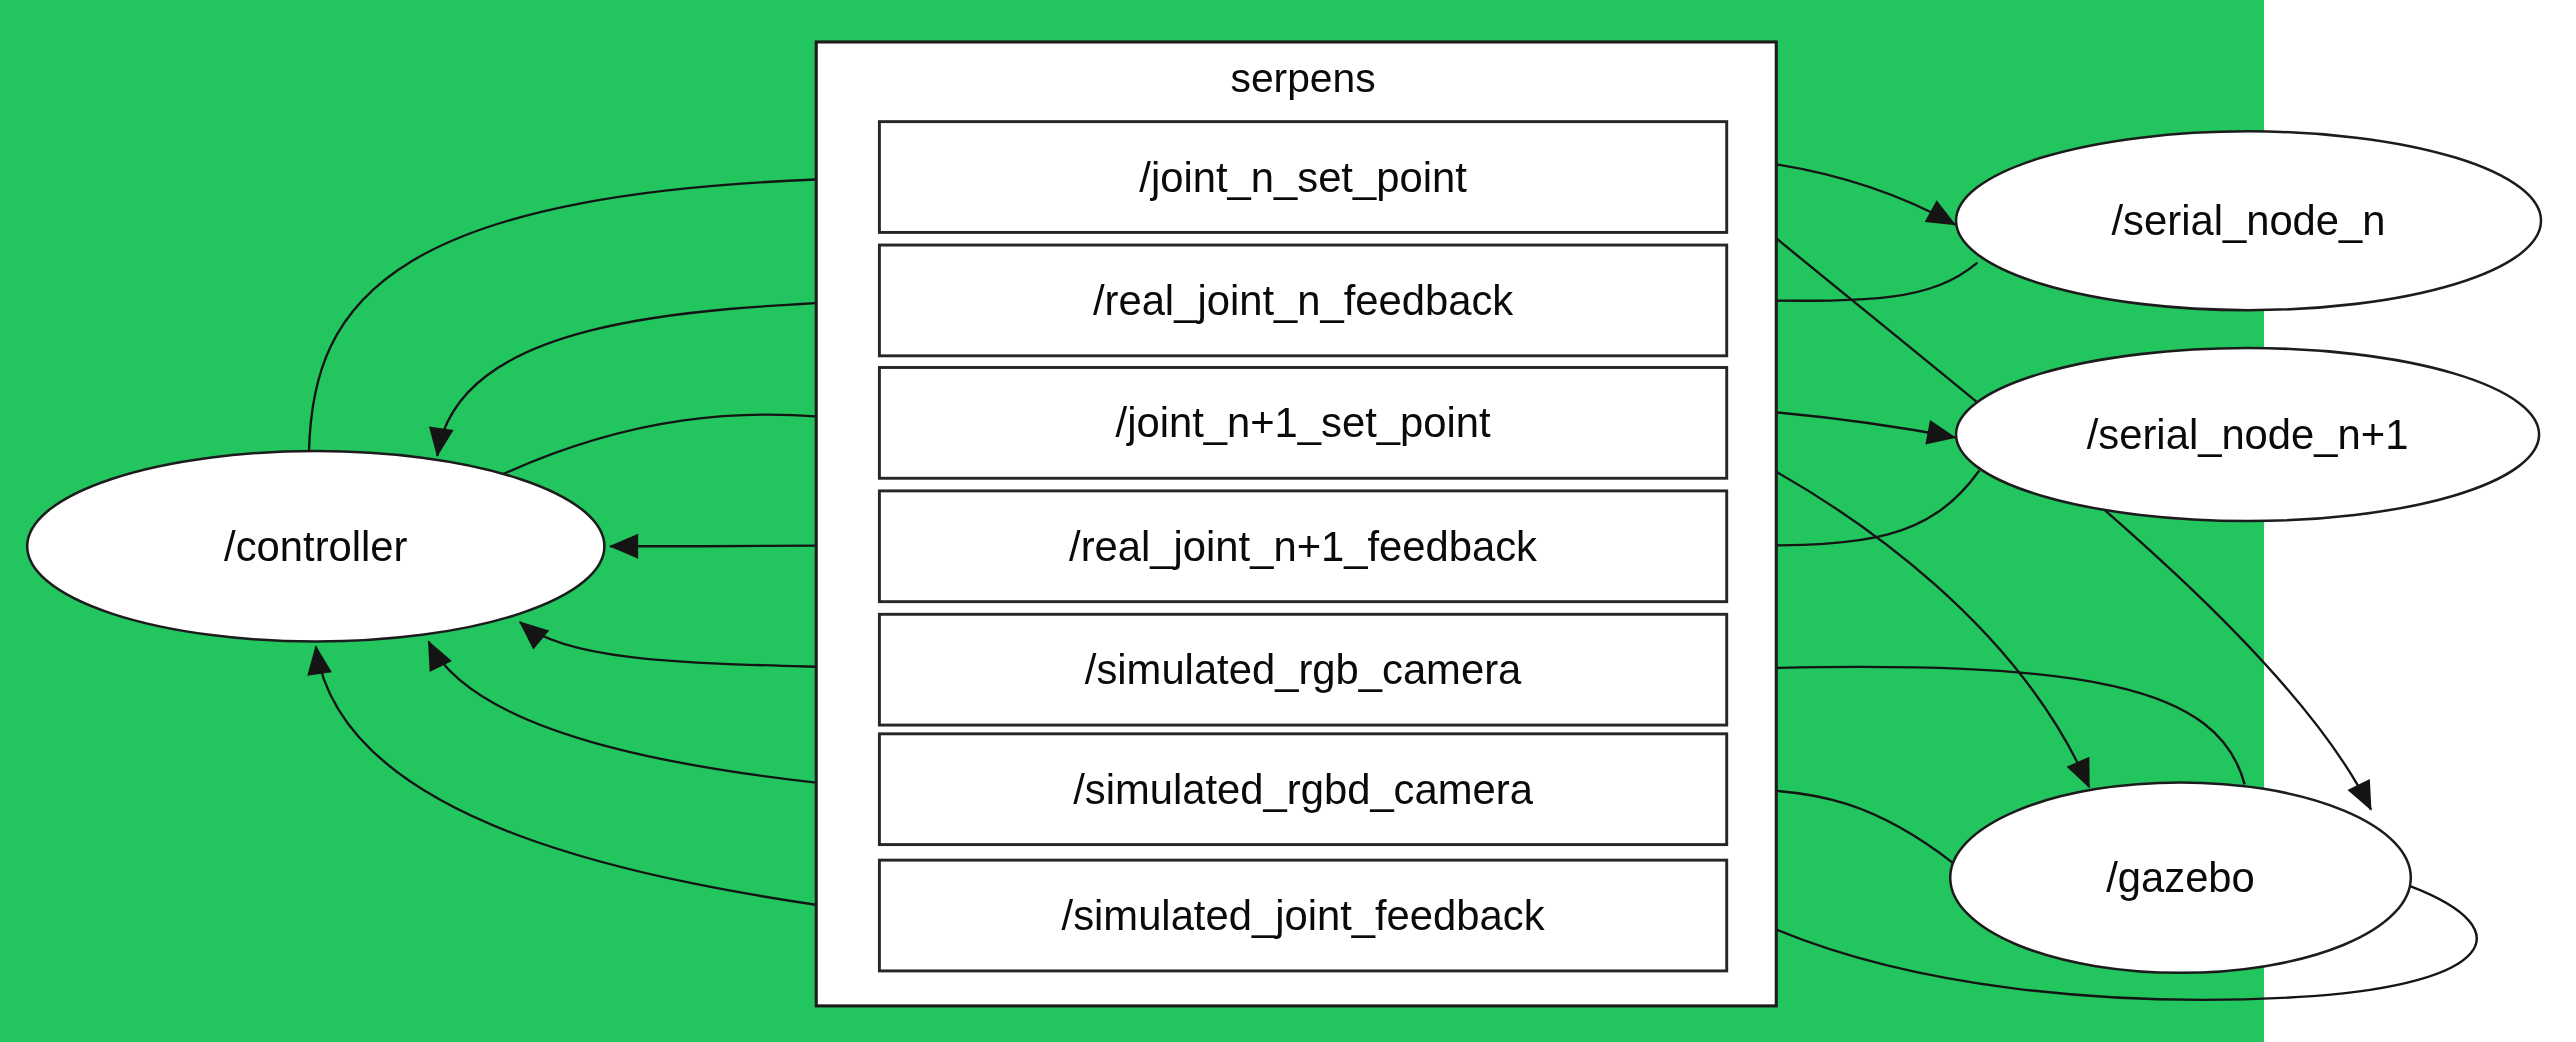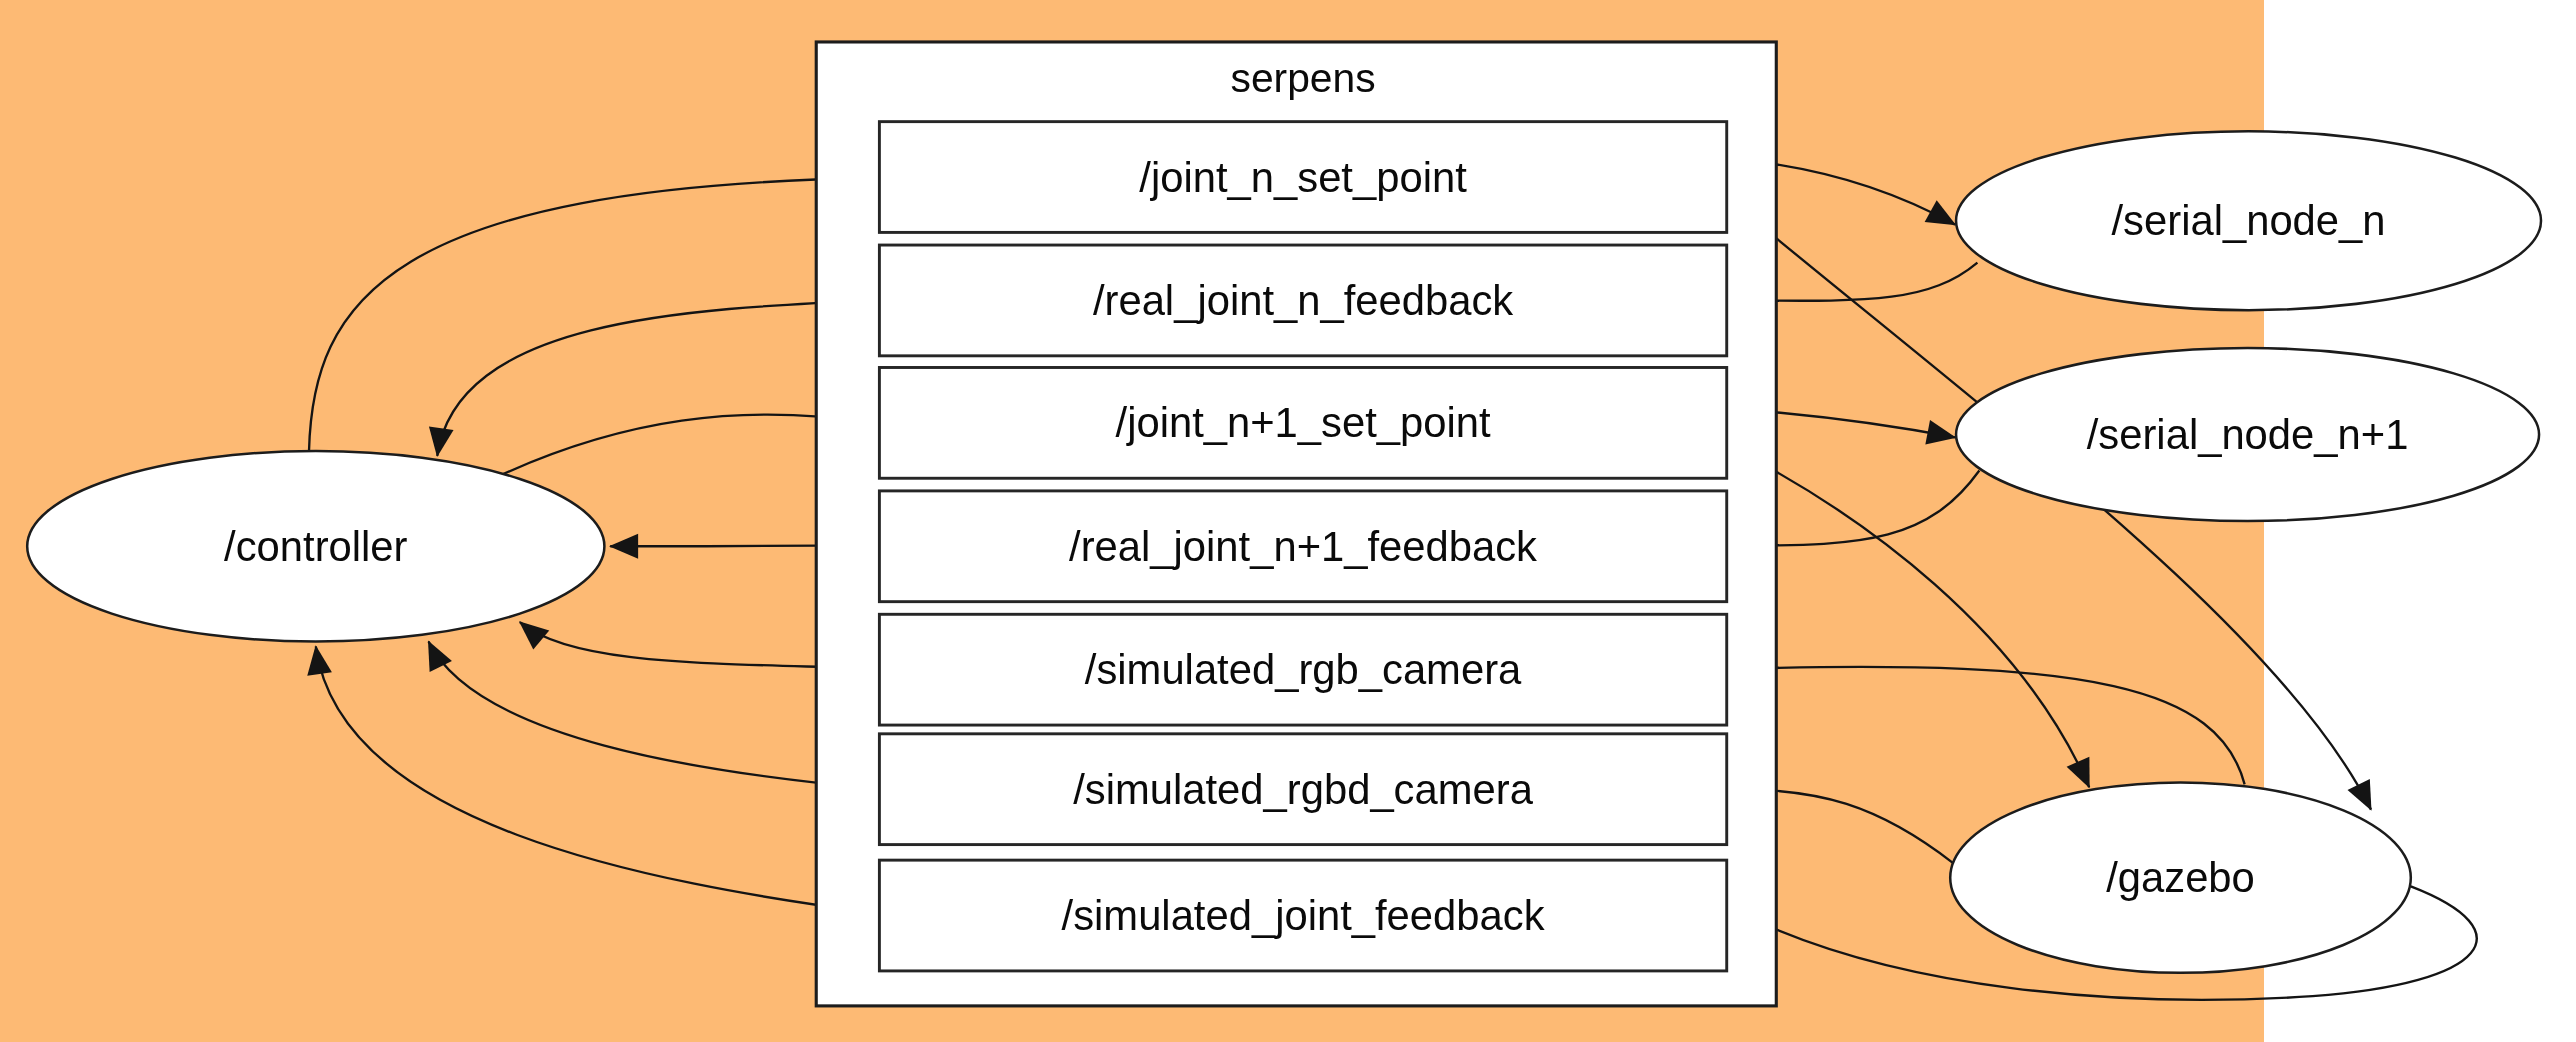--- a/index.html
+++ b/index.html
@@ -8,21 +8,21 @@
     background: #ffffff;
     width: 2576px;
     height: 1043px;
     overflow: hidden;
     font-family: "Liberation Sans", sans-serif;
   }
   .canvas {
     position: relative;
     width: 2264px;
     height: 1043px;
-    background: #fdba74;
+    background: #22c55e;
   }
   svg { display: block; }
   .node-shape {
     fill: #ffffff;
     stroke: #1c1c1c;
   }
   .group-rect  { stroke-width: 3.2px; }
   .topic-rect  { stroke-width: 3px; stroke: #262626; }
   .node-ellipse{ stroke-width: 2.6px; }
   .edge {

